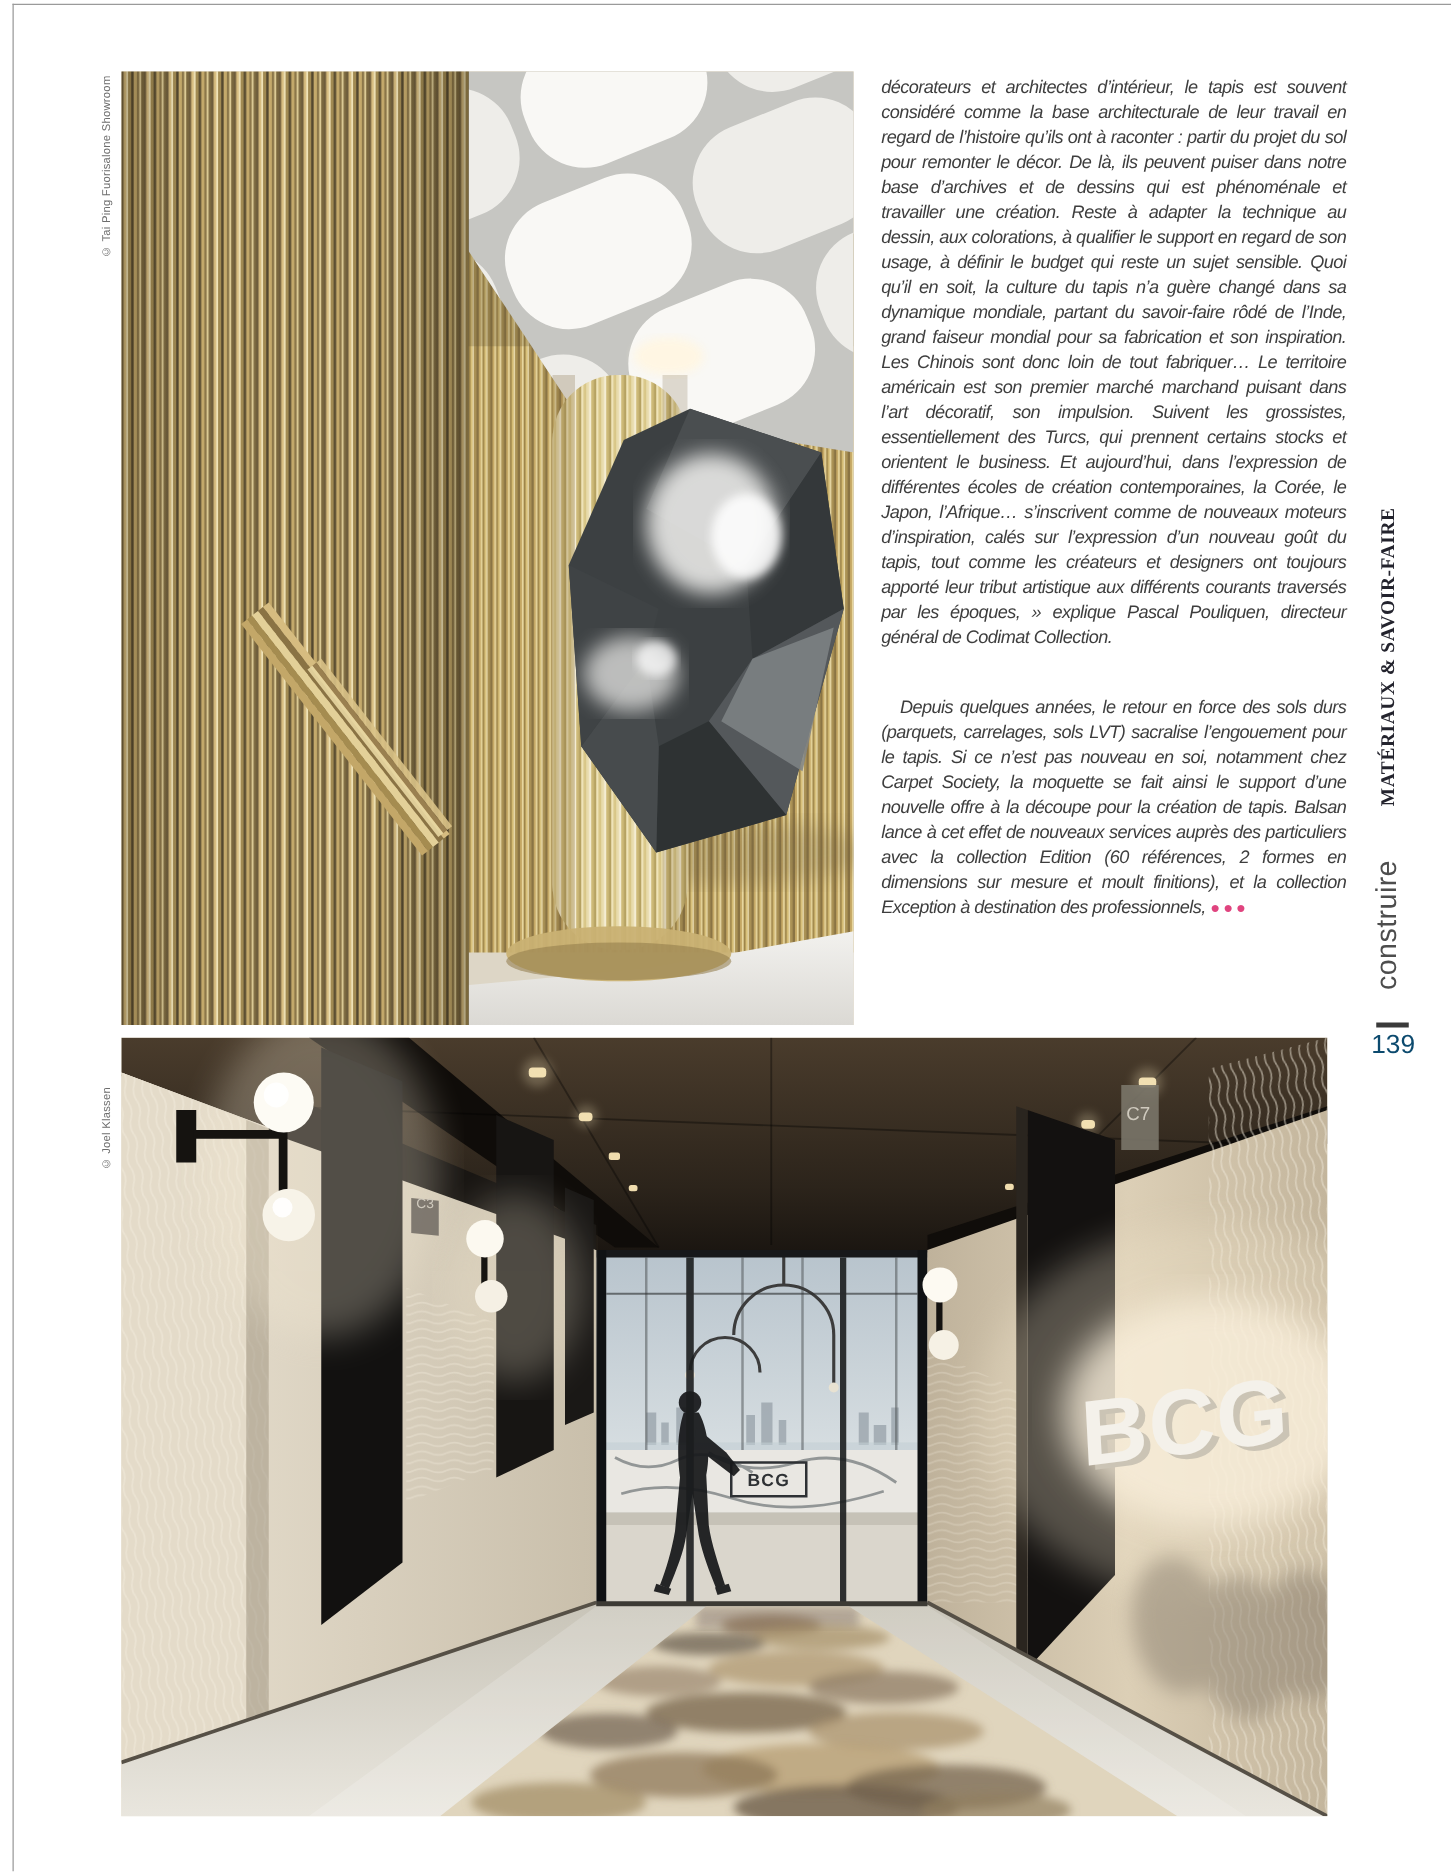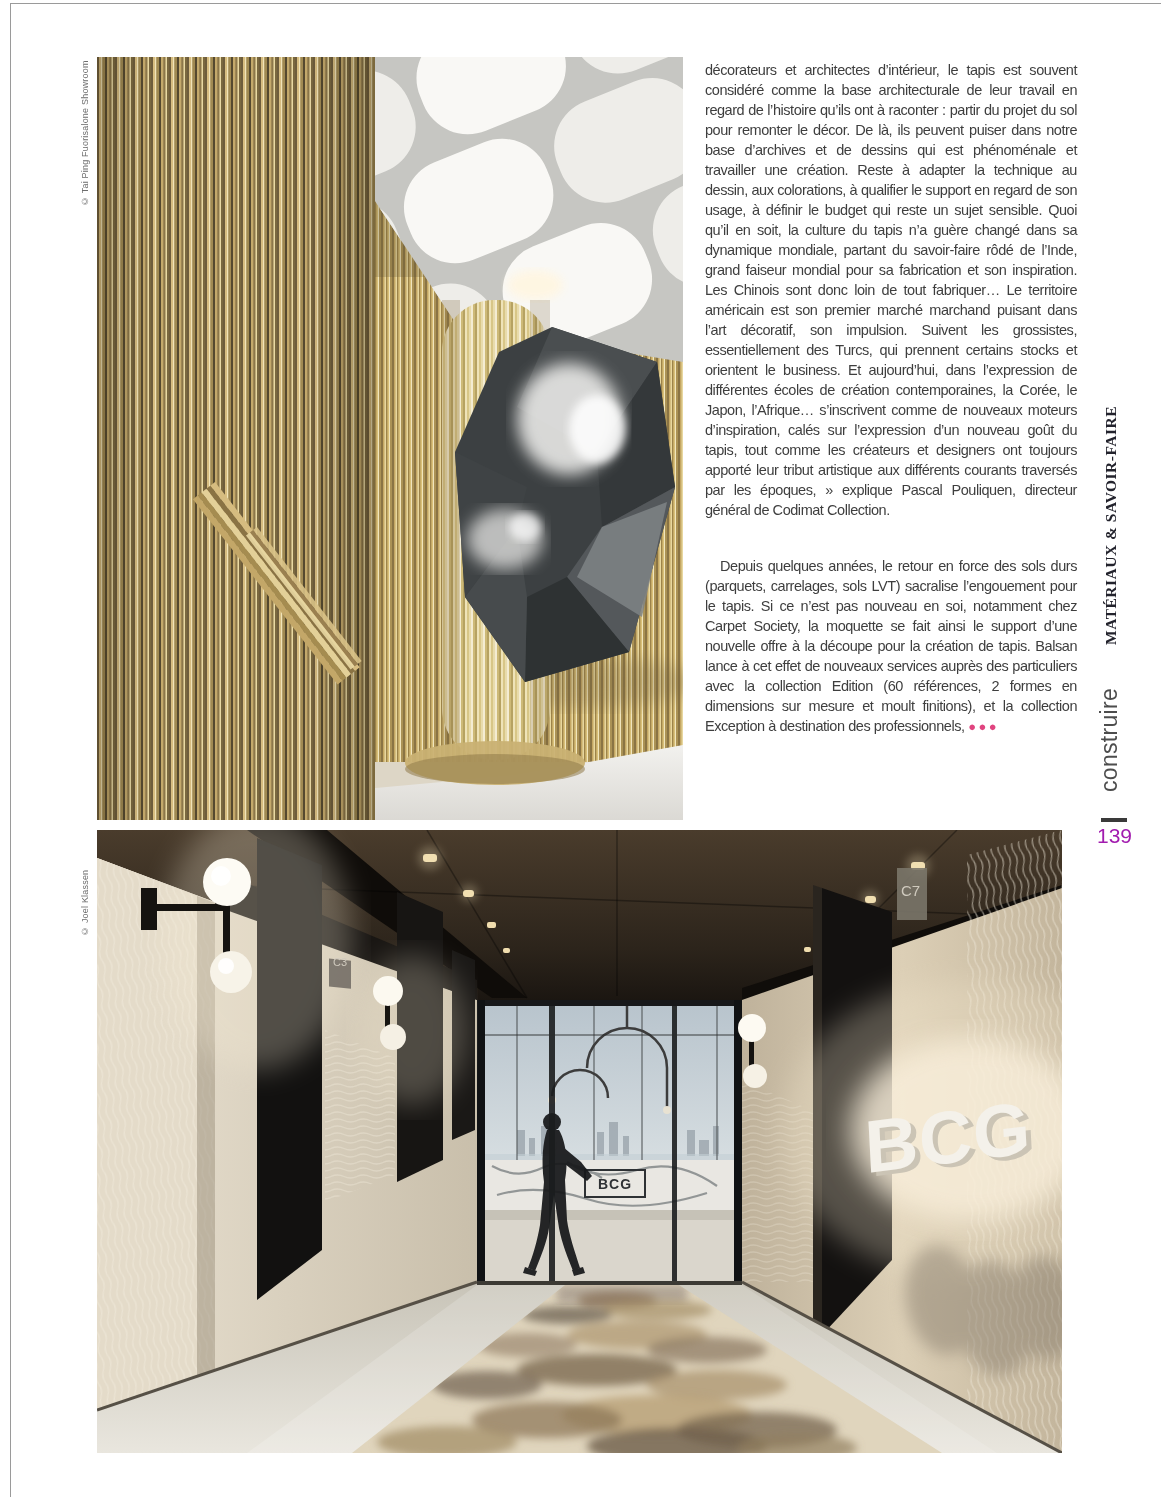--- a/index.html
+++ b/index.html
@@ -22,35 +22,35 @@
     display:flex;align-items:center;
   }
   .credit-top{left:78px;top:60px;height:146px;width:14px;}
   .credit-bottom{left:78px;top:833px;height:103px;width:14px;}
 
   .article{
     position:absolute;left:705px;top:60px;width:372px;
     color:#3e3e3e;font-size:14.5px;line-height:20px;text-align:justify;
     letter-spacing:-0.45px;
   }
-  .article p{margin:0;}
+  .article p{margin:0;font-style:italic;}
   .article .p2{margin-top:36px;text-indent:15px;}
   .dots{color:#e0447f;font-size:13px;letter-spacing:2.5px;white-space:nowrap;}
 
   .side-title{
     position:absolute;left:1102px;top:413px;height:232px;width:24px;
     font-family:"Liberation Serif",serif;font-weight:700;font-size:15.5px;
     letter-spacing:.5px;color:#23232d;
   }
   .side-mag{
     position:absolute;left:1096px;top:684px;height:108px;width:34px;
     font-size:23px;color:#4d4d4d;letter-spacing:.3px;
   }
   .pageno-bar{position:absolute;left:1101px;top:818px;width:26px;height:4px;background:#3a3a3a;}
-  .pageno{position:absolute;left:1097px;top:824px;font-size:21px;color:#a21caf;}
+  .pageno{position:absolute;left:1097px;top:824px;font-size:21px;color:#0c4a6e;}
 </style>
 </head>
 <body>
 
 <div class="page">
   <div class="page-border-top"></div>
   <div class="page-border-left"></div>
 
   <div class="photo photo-top">
     <svg viewBox="0 0 586 763" preserveAspectRatio="none">

